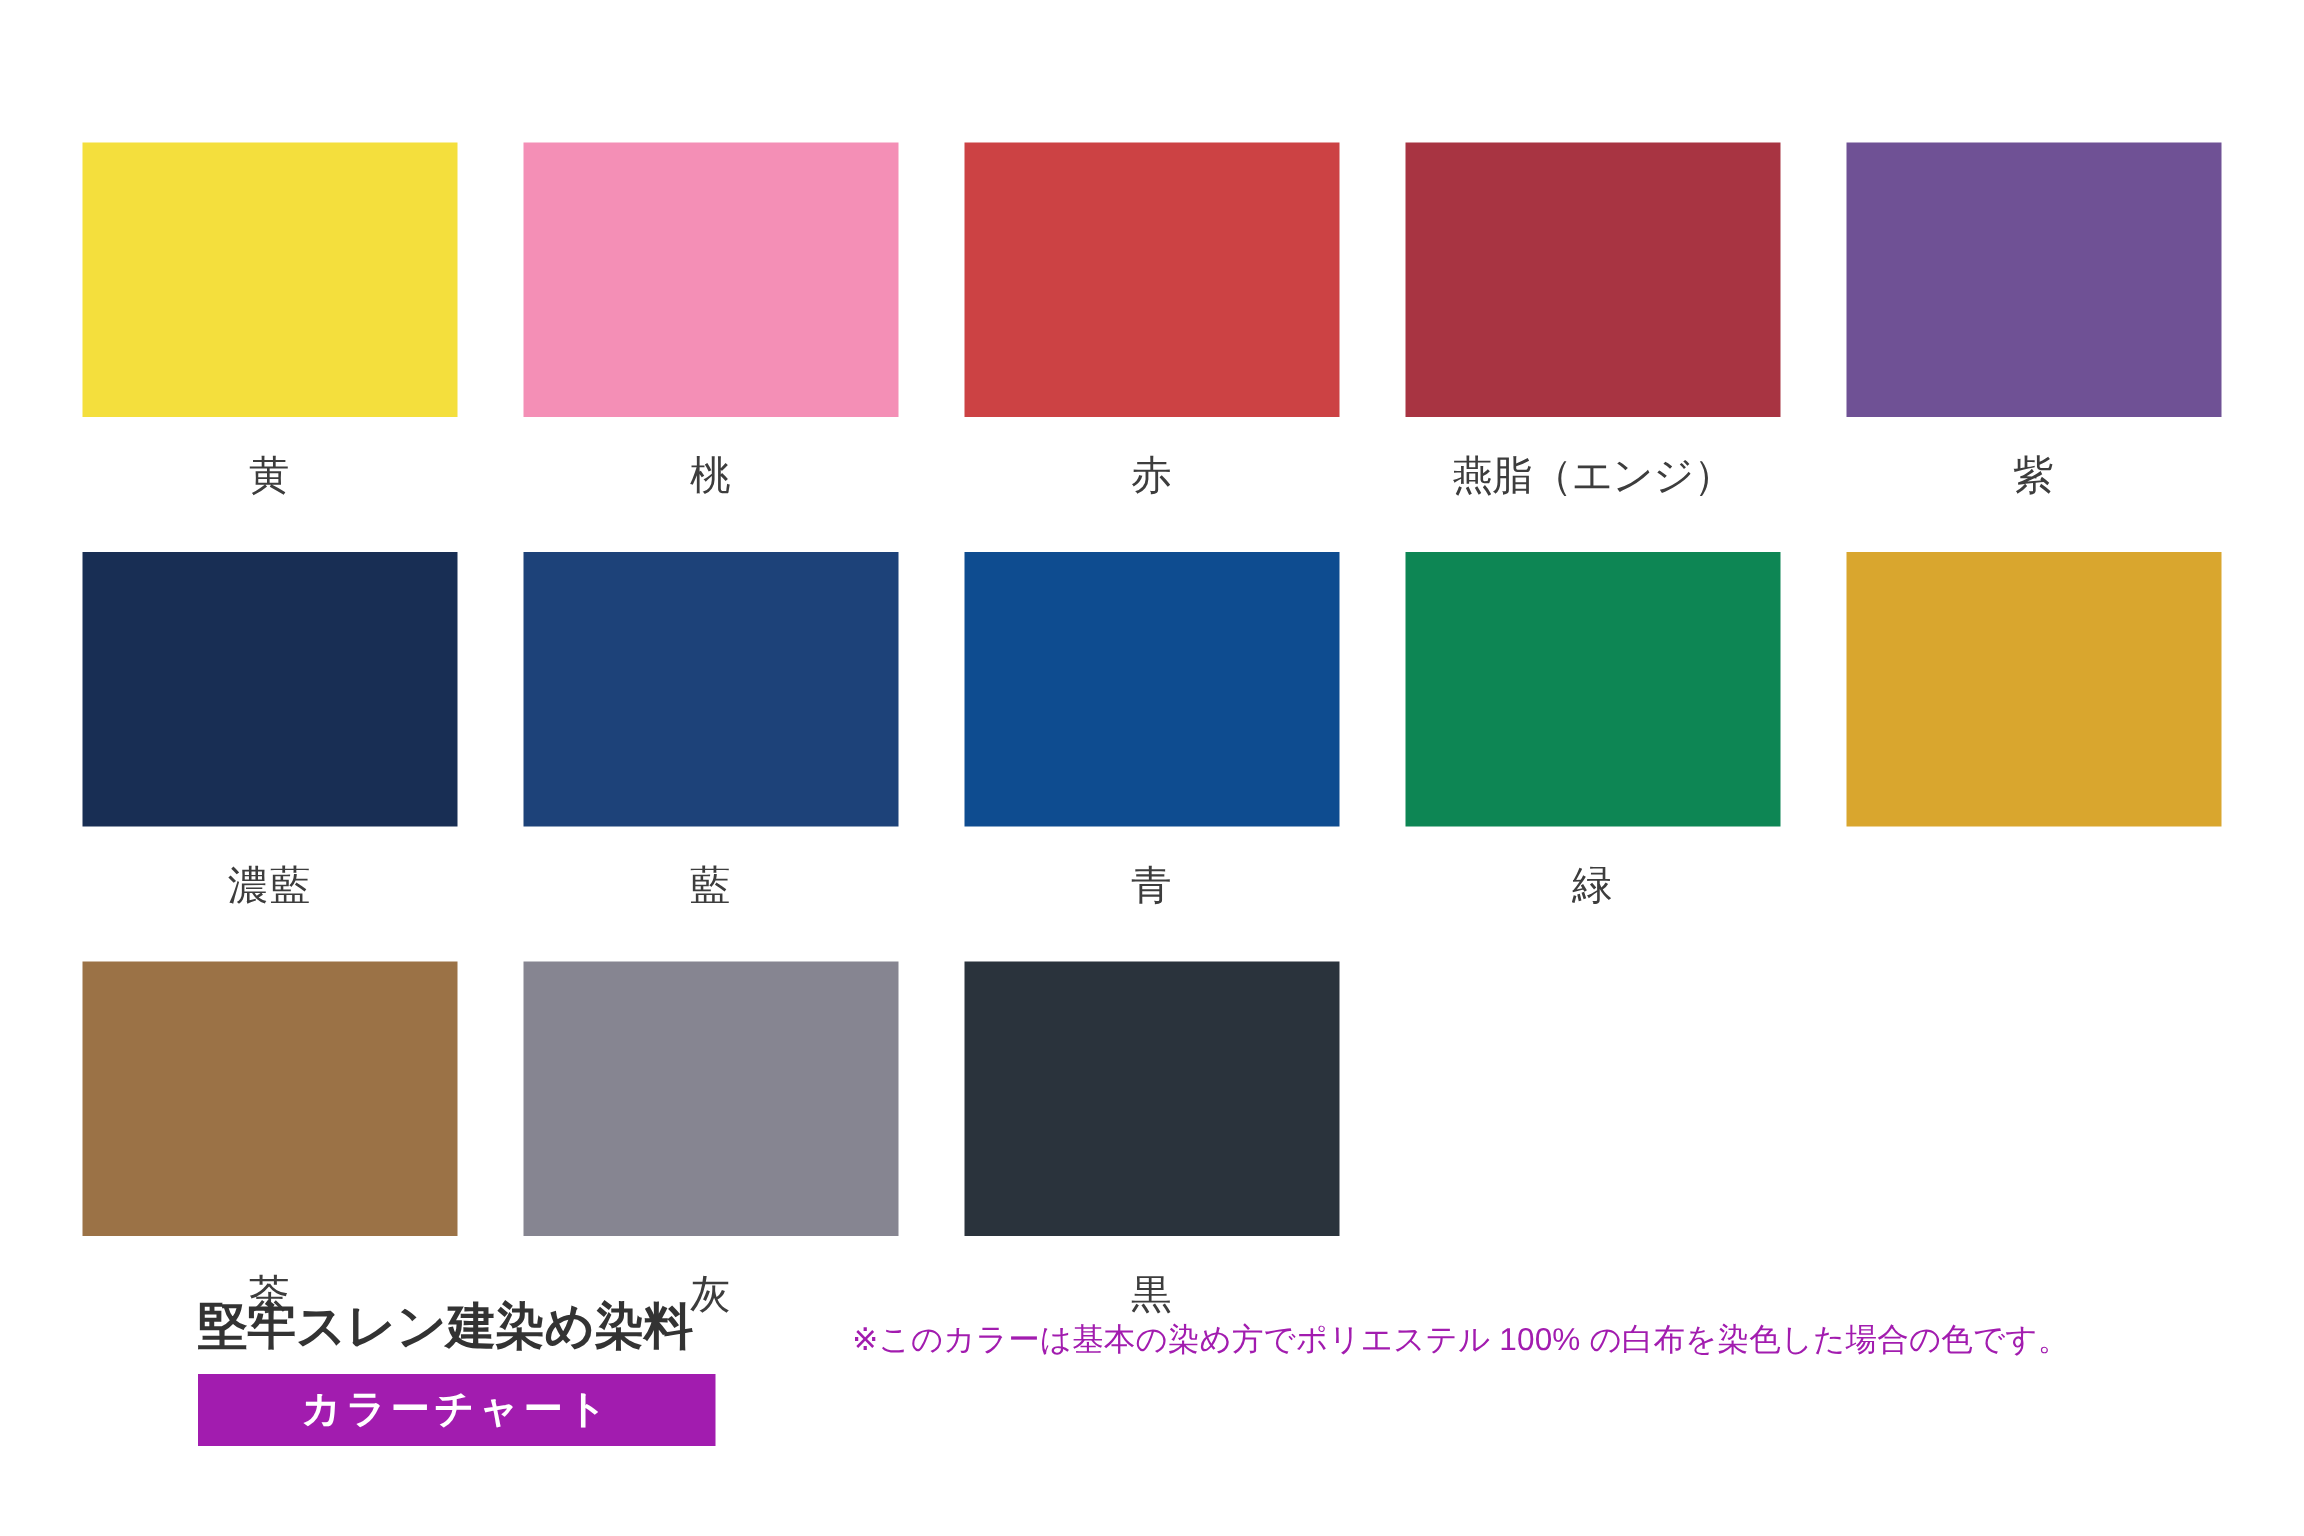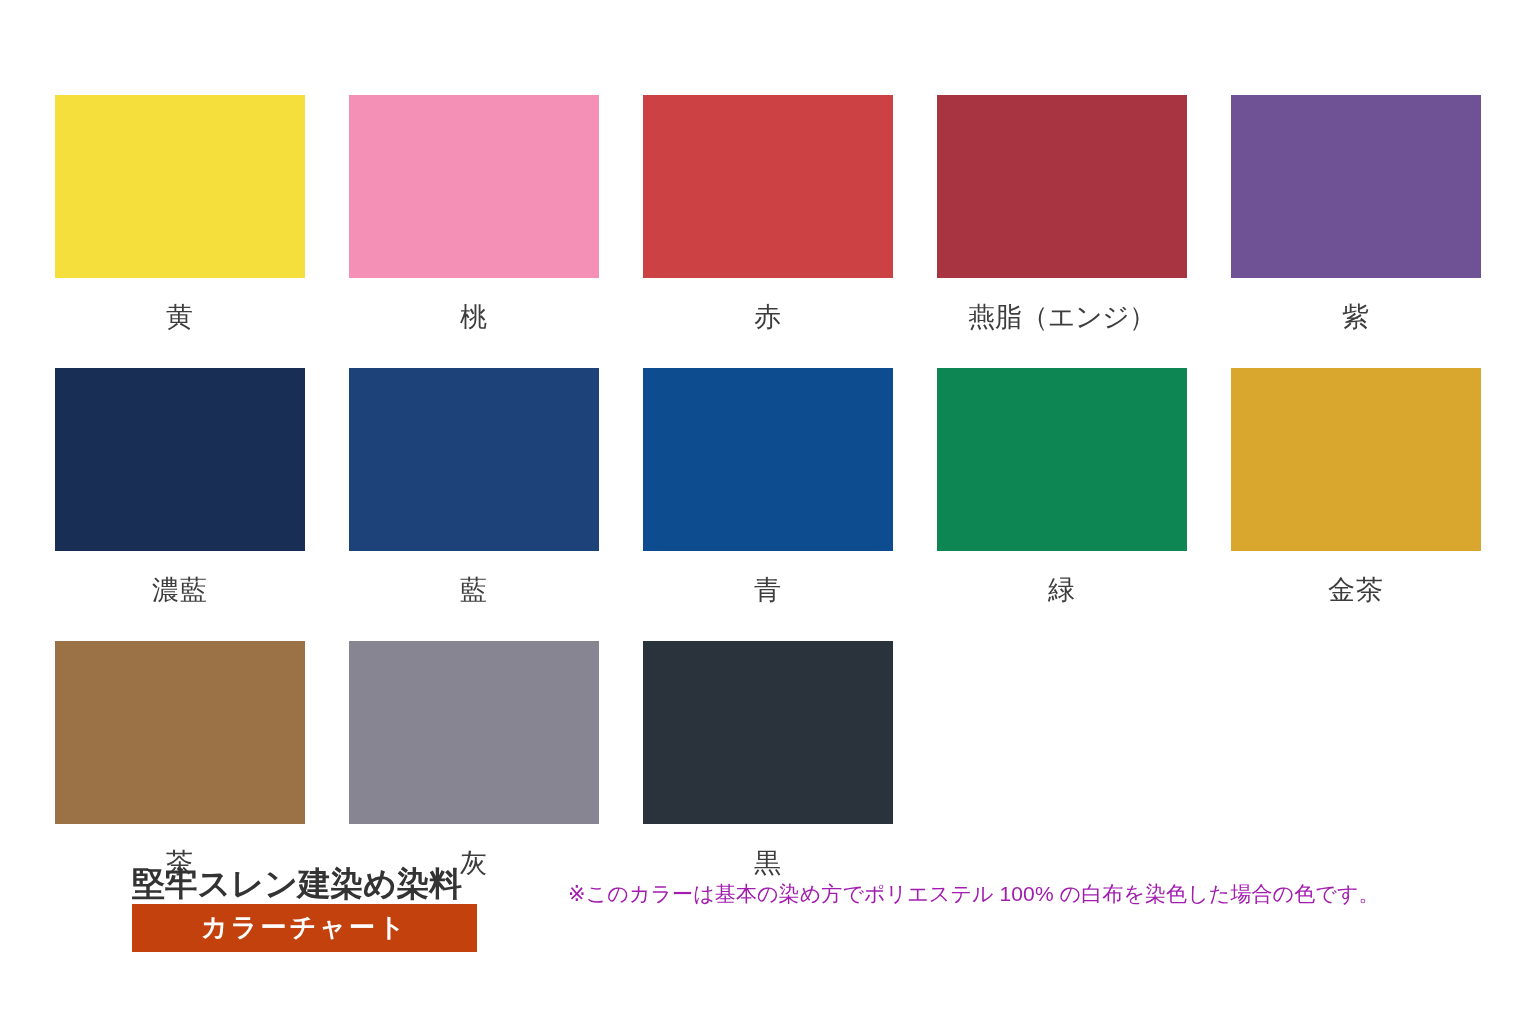--- a/index.html
+++ b/index.html
@@ -75,22 +75,22 @@
   }
   .brand-title {
     font-size: 33px;
     line-height: 1.15;
     font-weight: 700;
     color: #333333;
     letter-spacing: -0.01em;
     white-space: nowrap;
   }
   .brand-badge {
-    margin-top: 1px;
-    background: #c2410c;
+    margin-top: 13px;
+    background: #a21caf;
     color: #ffffff;
     font-size: 26px;
     font-weight: 700;
     line-height: 1;
     padding: 10px 0 12px 0;
     text-align: center;
     letter-spacing: 0.12em;
     width: 345px;
     box-sizing: border-box;
   }
@@ -146,21 +146,20 @@
       <div class="cell">
         <div class="swatch" style="background-color: rgb(14, 76, 144);"></div>
         <div class="swatch-label">青</div>
       </div>
       <div class="cell">
         <div class="swatch" style="background-color: rgb(13, 134, 84);"></div>
         <div class="swatch-label">緑</div>
       </div>
       <div class="cell">
         <div class="swatch" style="background-color: rgb(217, 166, 46);"></div>
-        <div class="swatch-label">金茶</div>
       </div>
       <div class="cell">
         <div class="swatch" style="background-color: rgb(155, 114, 70);"></div>
         <div class="swatch-label">茶</div>
       </div>
       <div class="cell">
         <div class="swatch" style="background-color: rgb(134, 133, 145);"></div>
         <div class="swatch-label">灰</div>
       </div>
       <div class="cell">

